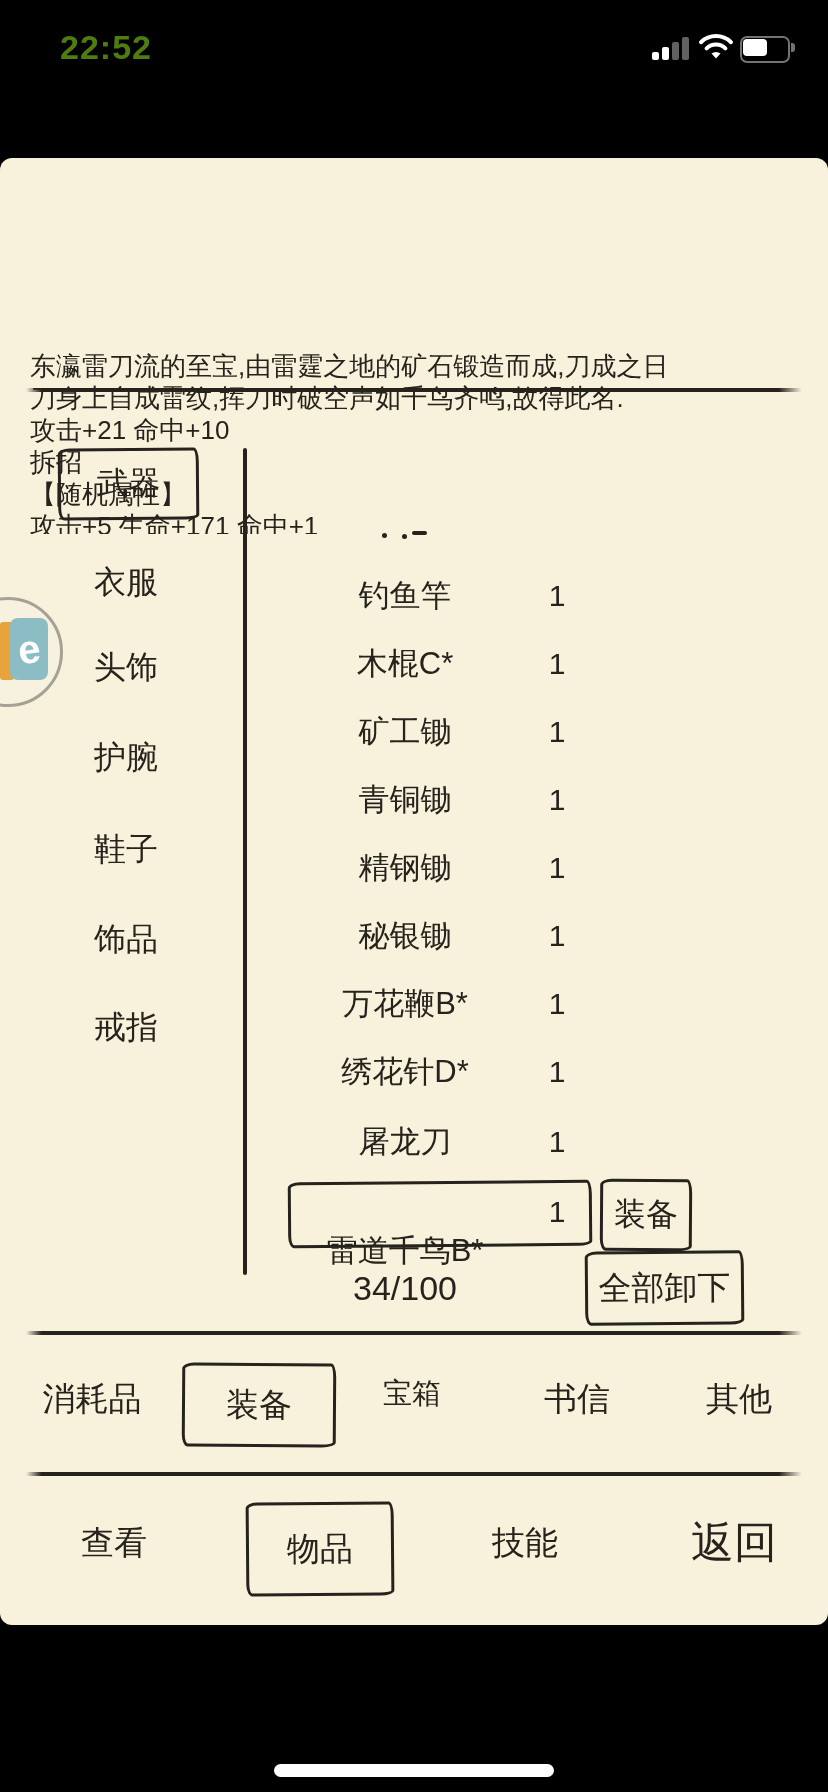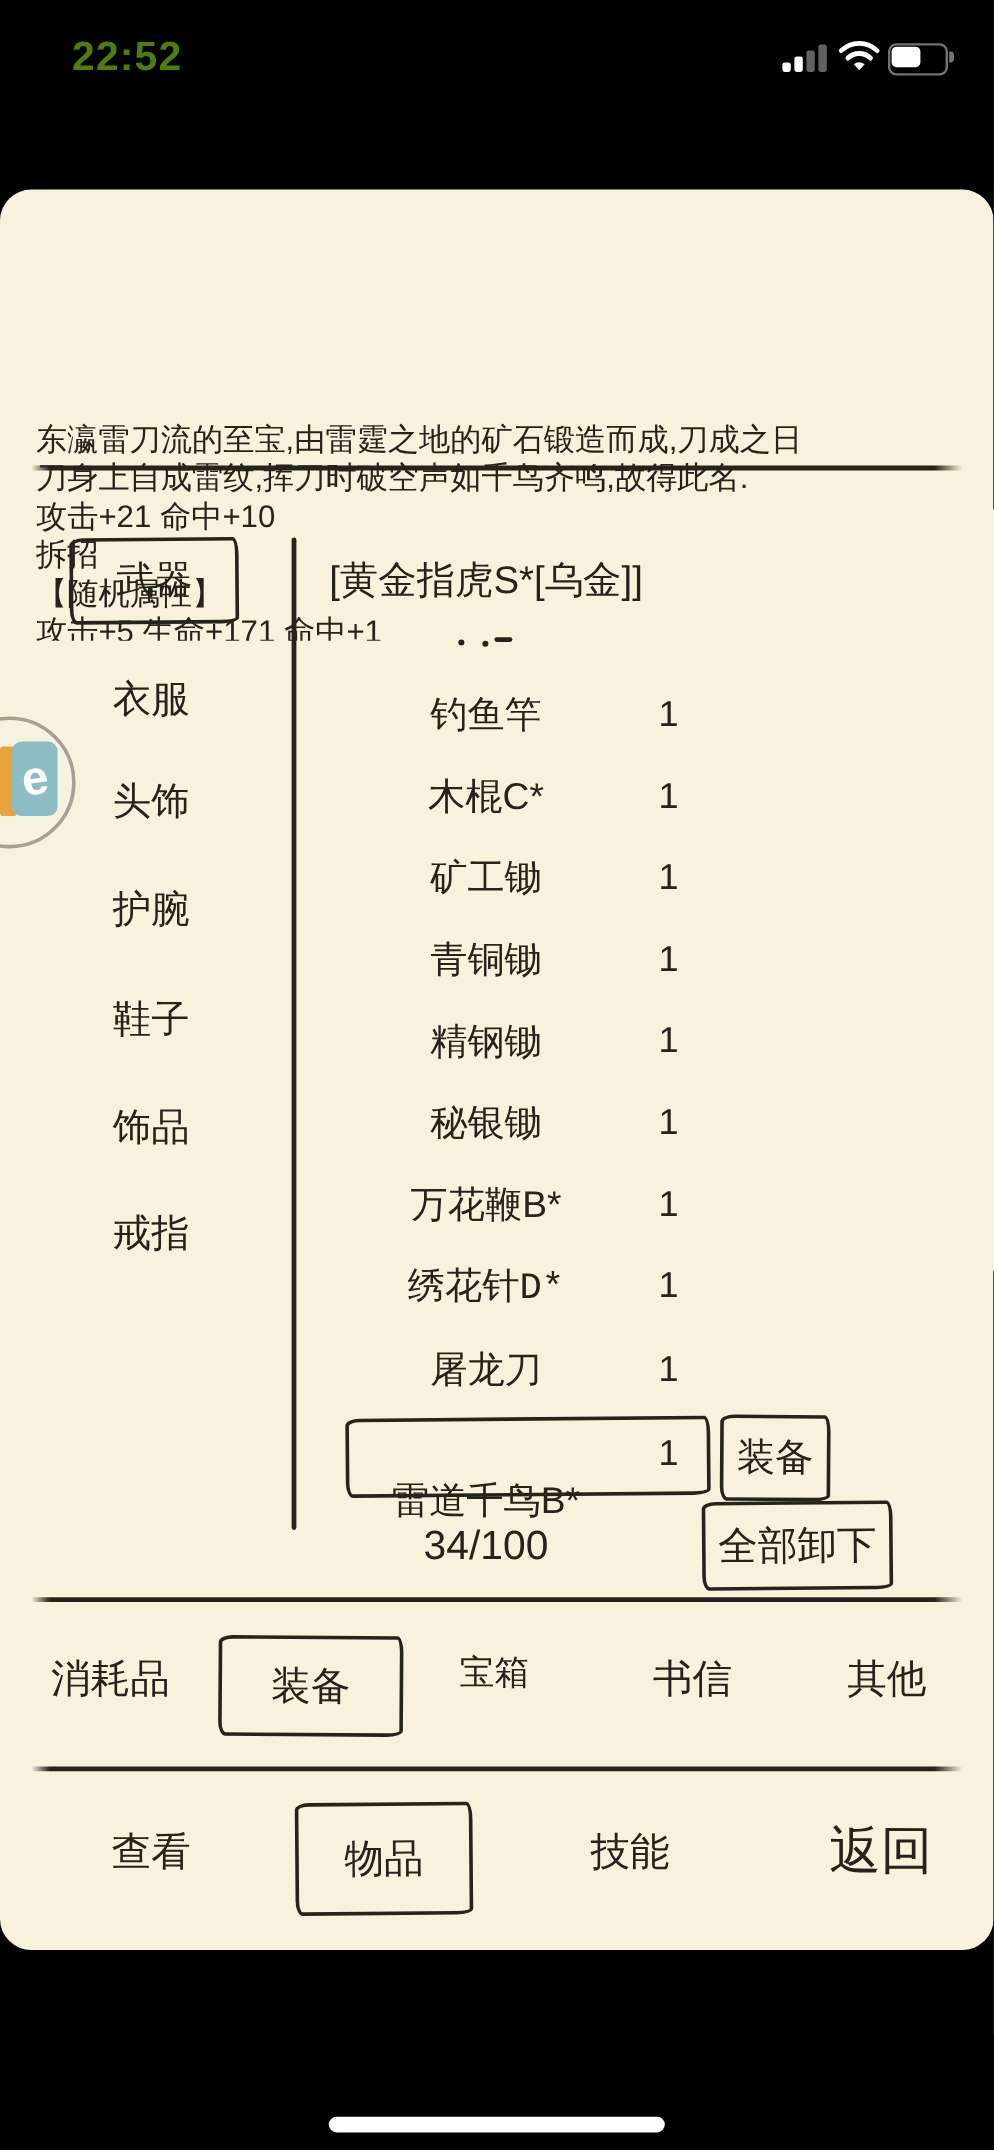--- a/index.html
+++ b/index.html
@@ -16,21 +16,21 @@
   .sigbars i:nth-child(1){ left:0;  height:8px;  }
   .sigbars i:nth-child(2){ left:10px; height:13px; }
   .sigbars i:nth-child(3){ left:20px; height:18px; background:rgba(255,255,255,0.38); }
   .sigbars i:nth-child(4){ left:30px; height:23px; background:rgba(255,255,255,0.38); }
   .wifi { position:absolute; left:698px; top:34px; }
   .battery { position:absolute; left:740px; top:36px; width:56px; height:24px; }
   .battery .body { position:absolute; left:0; top:0; width:46px; height:23px; border:2px solid rgba(255,255,255,0.45); border-radius:7px; }
   .battery .fill { position:absolute; left:3px; top:3px; width:24px; height:17px; background:#fff; border-radius:4px; }
   .battery .tip  { position:absolute; left:51px; top:7px; width:4px; height:9px; background:rgba(255,255,255,0.45); border-radius:0 3px 3px 0; }
   
-  .screen { position:absolute; left:0; top:158px; width:828px; height:1467px; background:#F8F1DC; border-radius:26px; }
+  .screen { position:absolute; left:0; top:158px; width:828px; height:1467px; background:#F8F1DC; border-radius:12px; }
   .desc { position:absolute; left:30px; top:192px; width:776px; font-size:26px; line-height:32px; white-space:nowrap; }
   .desc-clip { position:absolute; left:30px; top:352px; width:776px; height:24px; overflow:hidden; font-size:26px; line-height:32px; white-space:nowrap; }
   .hline { position:absolute; height:4px; border-radius:2px;
            background:linear-gradient(90deg, rgba(38,35,29,0) 0%, #26231d 2%, #26231d 97%, rgba(38,35,29,0) 100%); }
   .vline { position:absolute; width:4px; background:#26231d; border-radius:2px; }
   
   .hd { position:absolute; border:3px solid #26231d; background:transparent;
         border-radius:12px 5px 14px 6px / 6px 14px 5px 12px;
         display:flex; align-items:center; justify-content:center; }
   .r1 { transform:rotate(-0.5deg); }
@@ -89,23 +89,20 @@
     <div class="desc-clip">攻击+5 生命+171 命中+1</div>
 
     <div class="hline" style="left:26px; top:230px; width:776px;"></div>
 
     <div class="hd r1" style="left:58px; top:290px; width:135px; height:66px;">
       <span class="lbl">武器</span>
     </div>
 
     <div class="vline" style="left:243px; top:290px; height:827px;"></div>
 
-    <div class="cell" style="left:252px; top:304px; width:306px; height:44px;">
-      <span class="lbl">[黄金指虎S*[乌金]]</span>
-    </div>
 
     <div>
       <div class="remnant-dot" style="left:382px; top:375px;"></div>
       <div class="remnant-dot" style="left:402px; top:376px;"></div>
       <div class="remnant-dash" style="left:412px; top:373px;"></div>
     </div>
 
     <div class="cell" style="left:56px; top:404px; width:140px; height:42px;">
         <span class="lbl">衣服</span>
       </div>
@@ -147,21 +144,21 @@
     </div>
     <div>
       <div class="cell itemname" style="left:250px; top:757px; width:310px; height:42px;">秘银锄</div>
       <div class="cell itemcount" style="left:534px; top:757px; width:46px;  height:42px;">1</div>
     </div>
     <div>
       <div class="cell itemname" style="left:250px; top:825px; width:310px; height:42px;">万花鞭B*</div>
       <div class="cell itemcount" style="left:534px; top:825px; width:46px;  height:42px;">1</div>
     </div>
     <div>
-      <div class="cell itemname" style="left:250px; top:893px; width:310px; height:42px;font-family:Liberation Mono, monospace;">绣花针D*</div>
+      <div class="cell itemname" style="left:250px; top:893px; width:310px; height:42px;">绣花针D*</div>
       <div class="cell itemcount" style="left:534px; top:893px; width:46px;  height:42px;">1</div>
     </div>
     <div>
       <div class="cell itemname" style="left:250px; top:963px; width:310px; height:42px;">屠龙刀</div>
       <div class="cell itemcount" style="left:534px; top:963px; width:46px;  height:42px;">1</div>
     </div>
 
     <div class="hd r1" style="left:288px; top:1023px; width:298px; height:60px;"></div>
     <div class="cell itemname" style="left:250px; top:1072px; width:310px; height:42px;">雷道千鸟B*</div>
     <div class="cell itemcount" style="left:534px; top:1033px; width:46px;  height:42px;">1</div>
@@ -179,21 +176,21 @@
     <div class="cell" style="left:12px;  top:1220px; width:160px; height:42px; font-size:33px;">消耗品</div>
     <div class="hd r2" style="left:182px; top:1205px; width:148px; height:78px;">
       <span style="font-size:33px;">装备</span>
     </div>
     <div class="cell" style="left:342px; top:1203px; width:140px; height:42px; font-size:29px;margin-top:12px;">宝箱</div>
     <div class="cell" style="left:507px; top:1220px; width:140px; height:42px; font-size:33px;">书信</div>
     <div class="cell" style="left:669px; top:1220px; width:140px; height:42px; font-size:33px;">其他</div>
 
     <div class="hline" style="left:26px; top:1314px; width:776px;"></div>
 
-    <div class="cell" style="left:56px;  top:1364px; width:140px; height:42px; font-size:33px;">查看</div>
+    <div class="cell" style="left:44px;  top:1364px; width:140px; height:42px; font-size:33px;">查看</div>
     <div class="hd r1" style="left:246px; top:1344px; width:142px; height:88px;">
       <span style="font-size:33px;">物品</span>
     </div>
     <div class="cell" style="left:455px; top:1364px; width:140px; height:42px; font-size:33px;">技能</div>
     <div class="cell" style="left:664px; top:1364px; width:140px; height:42px; font-size:43px;">返回</div>
   </div>
 
   <div class="float-circle"></div>
   <div class="logo-orange"></div>
   <div class="logo-teal">

